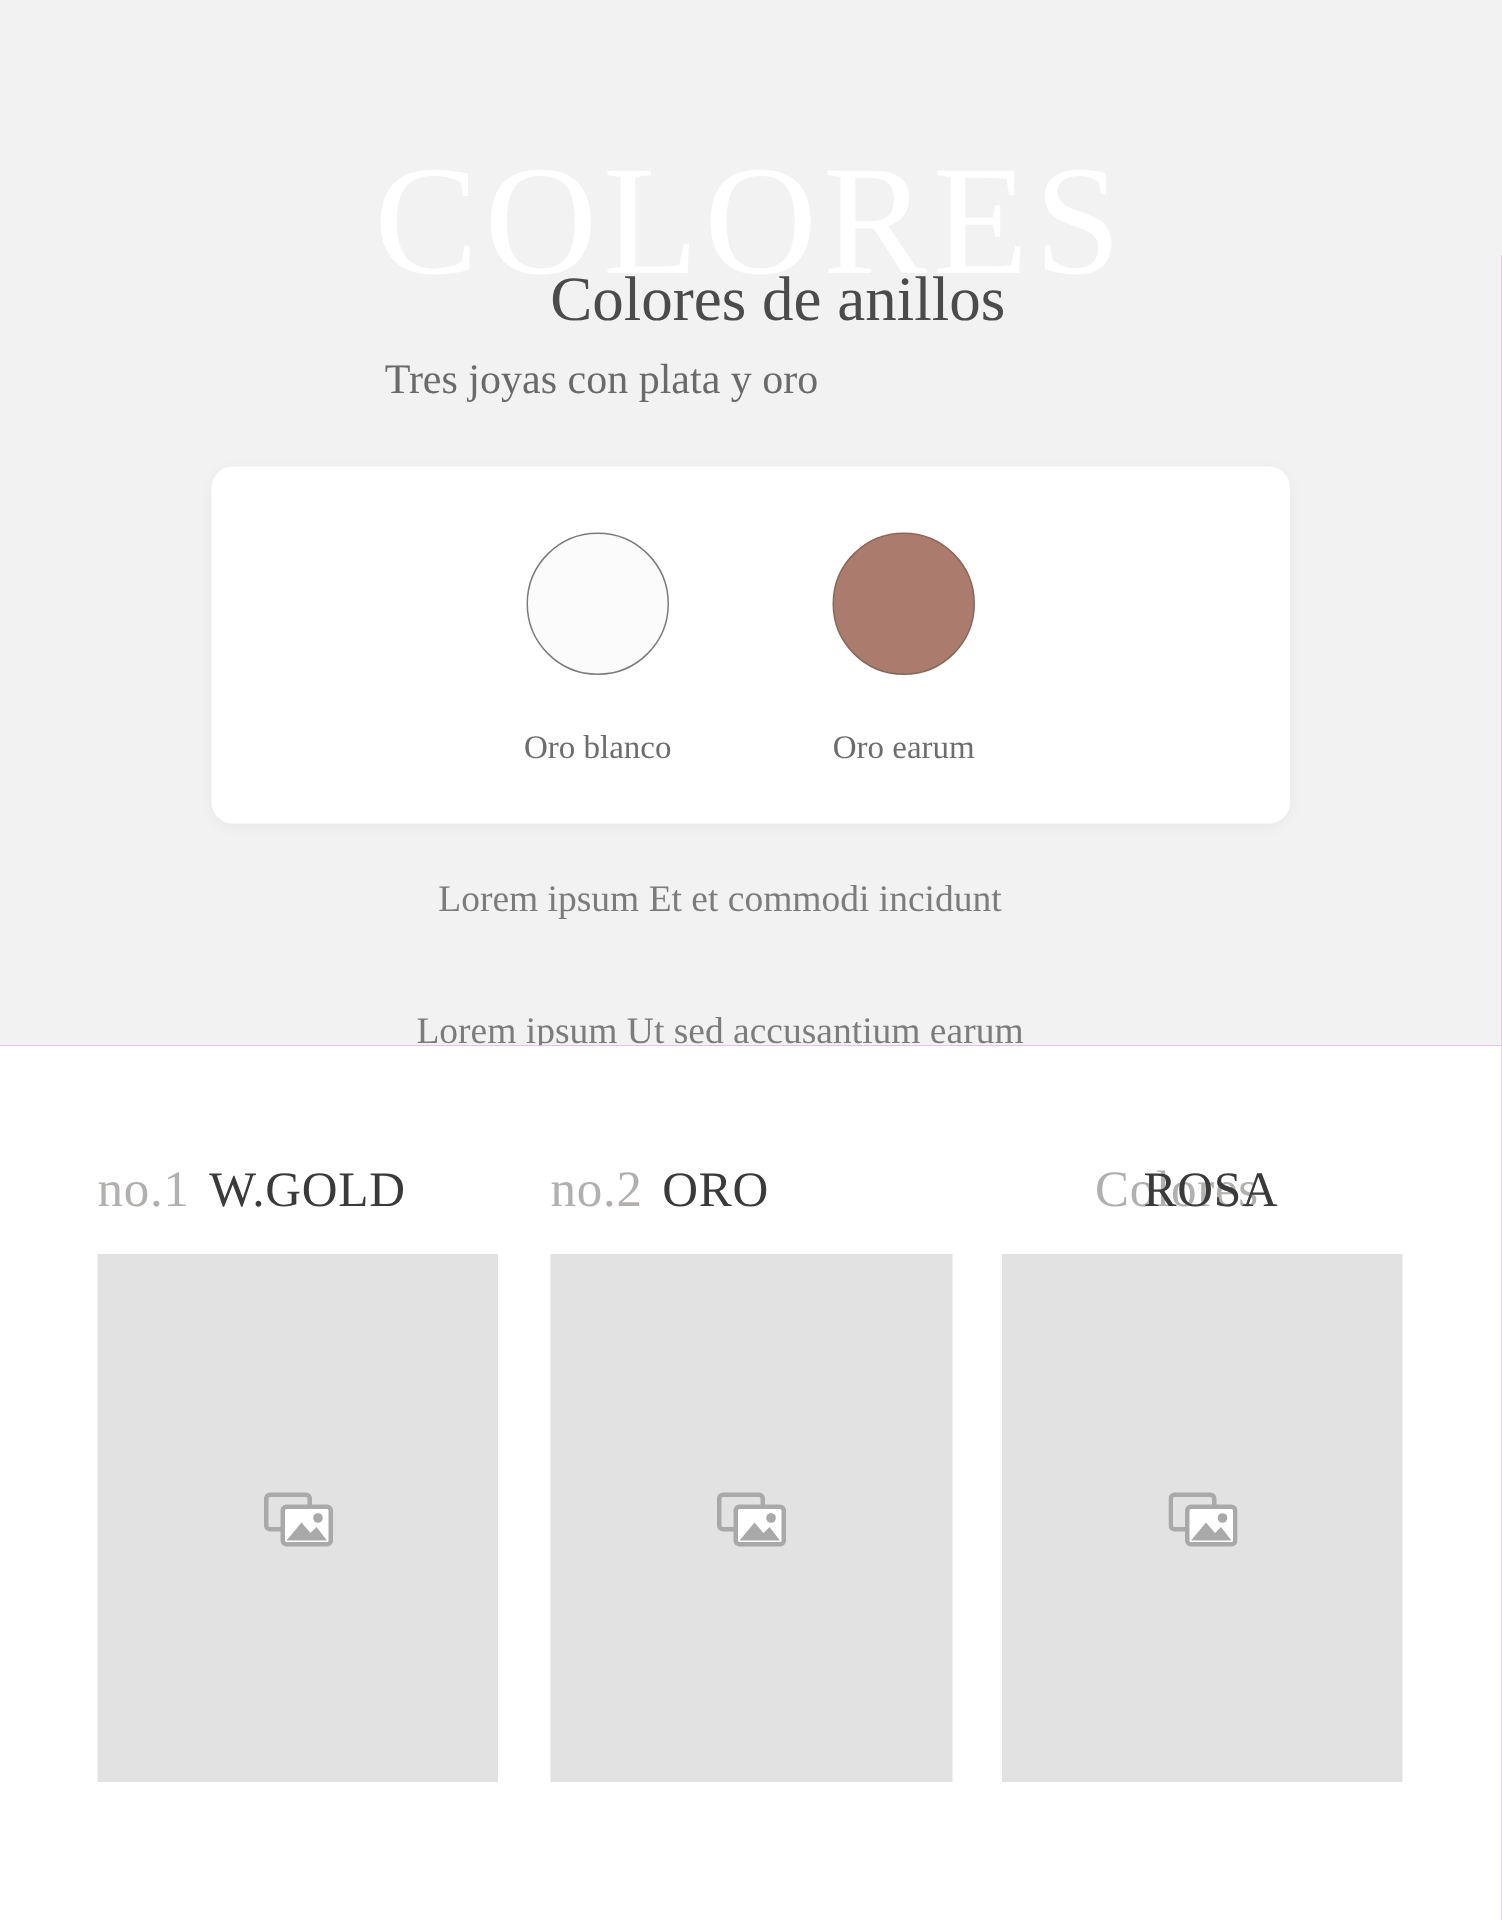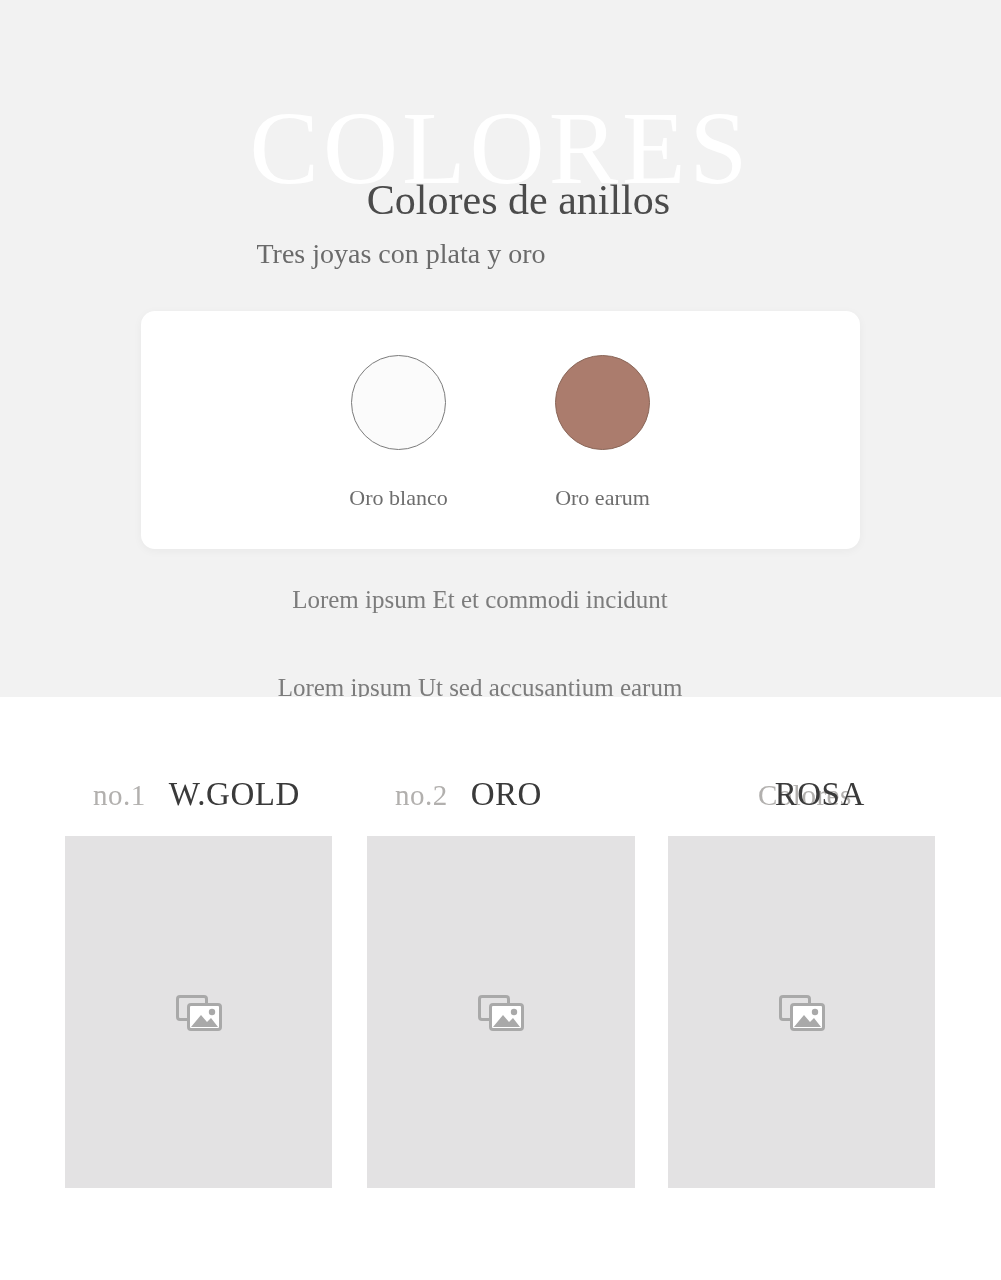--- a/index.html
+++ b/index.html
@@ -156,32 +156,31 @@
     position: absolute;
     top: 75px;
     left: 0;
     height: 44px;
     white-space: nowrap;
     line-height: 44px;
   }
 
   .caption-num {
     font-family: "Liberation Serif", "DejaVu Serif", serif;
-    font-size: 29px;
+    font-size: 34px;
     color: #b2b0ae;
     letter-spacing: 0.5px;
-    margin-left: 28px;
   }
 
   .caption-name {
     font-family: "Liberation Serif", "DejaVu Serif", serif;
     font-size: 33px;
     color: #3a3a3a;
     letter-spacing: 0.5px;
-    margin-left: 23px;
+    margin-left: 13px;
   }
 
   
   .gallery-item-2 .gallery-caption {
     left: 62px;
   }
   .gallery-item-2 .caption-name {
     margin-left: -77px;
     margin-top: 12px;
   }

